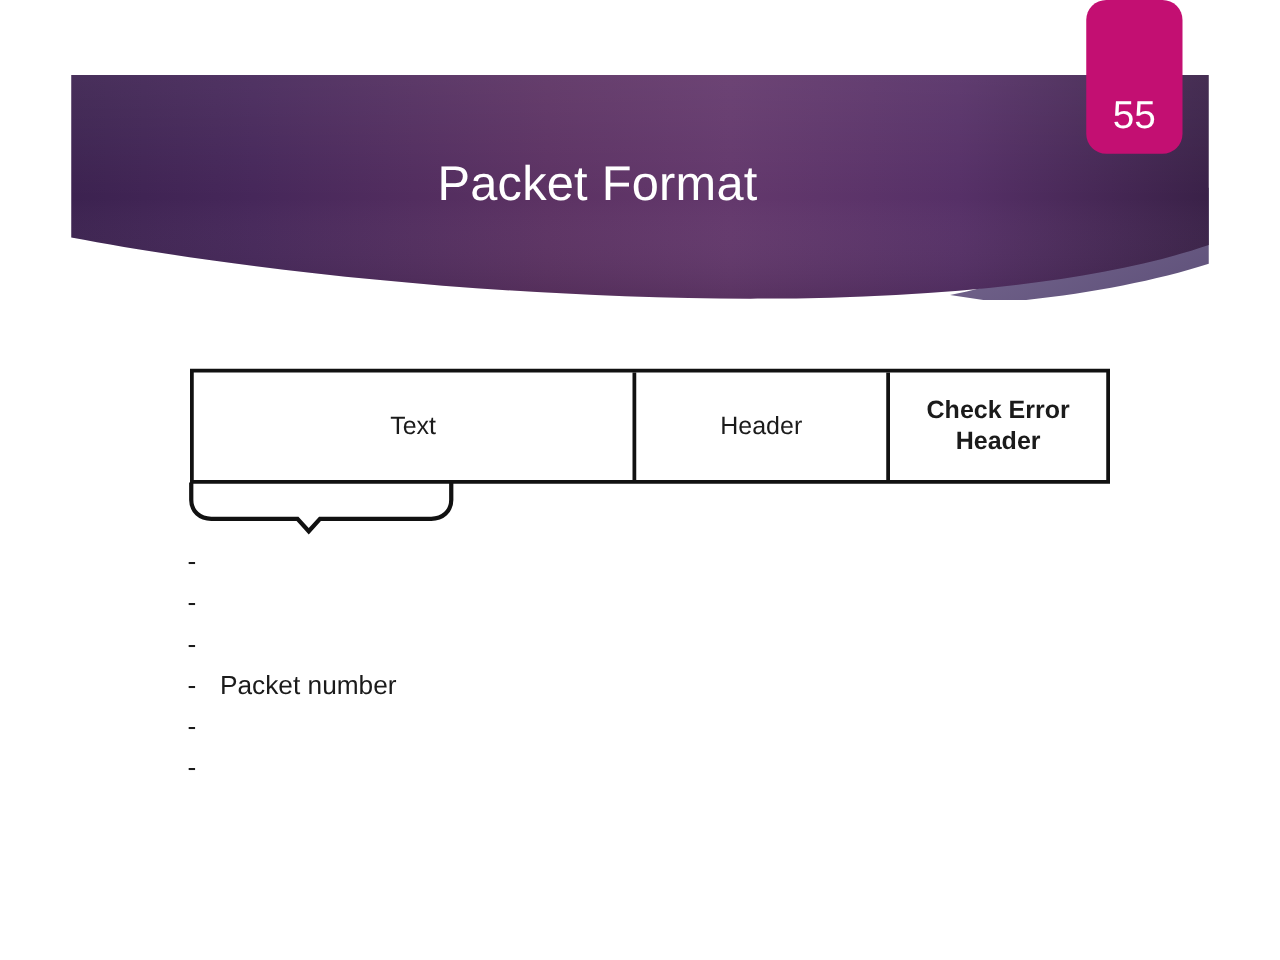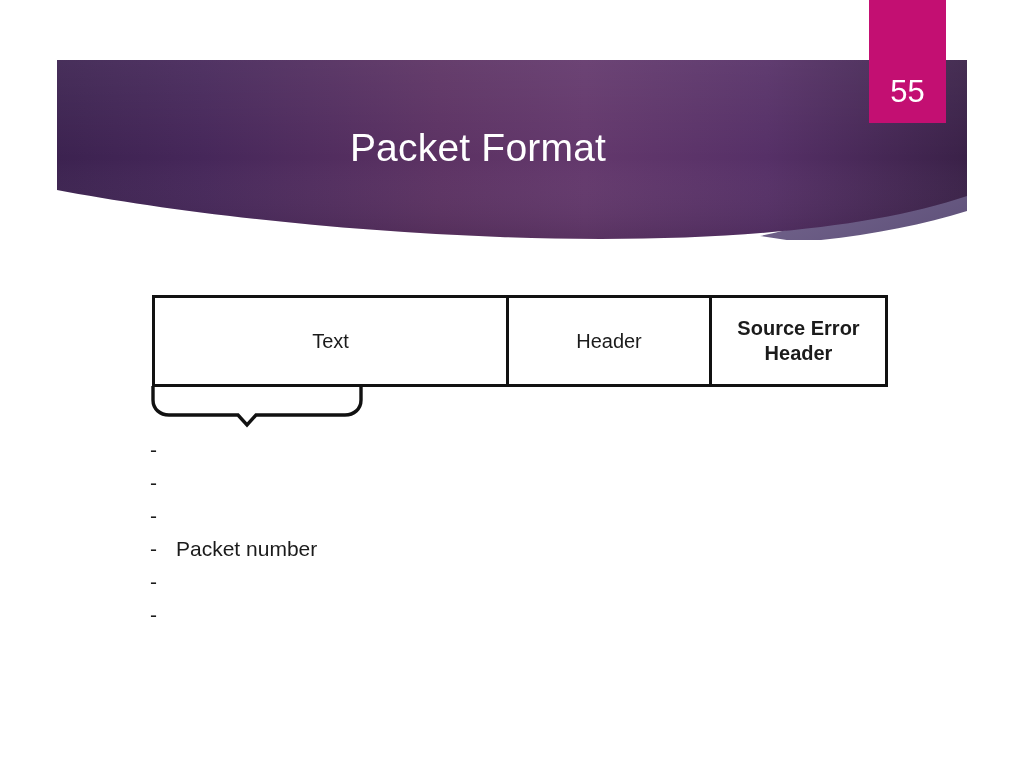--- a/index.html
+++ b/index.html
@@ -52,20 +52,21 @@
   }
 
   
   .page-tab {
     position: absolute;
     left: 869px;
     top: 0px;
     width: 77px;
     height: 123px;
     background: #c30f72;
+    border-radius: 16px;
   }
   .page-tab-num {
     position: absolute;
     left: 0;
     right: 0;
     bottom: 14px;
     text-align: center;
     color: #ffffff;
     font-family: "Liberation Sans", sans-serif;
     font-size: 31px;
@@ -208,21 +209,21 @@
 
   <div class="packet-table">
     <div class="cell cell-text">
       <span>Text</span>
     </div>
     <div class="cell cell-header">
       <span>Header</span>
     </div>
     <div class="cell cell-bec">
       <span class="bec-lines">
-        <span class="bec-line">Source Error</span>
+        <span class="bec-line">Check Error</span>
         <span class="bec-line">Header</span>
       </span>
     </div>
   </div>
 
   <svg class="brace" width="214" height="44" viewBox="0 0 214 44" xmlns="http://www.w3.org/2000/svg">
     <path d="M3,2
              L3,16
              C3,25 10,31 19,31
              L88,31

